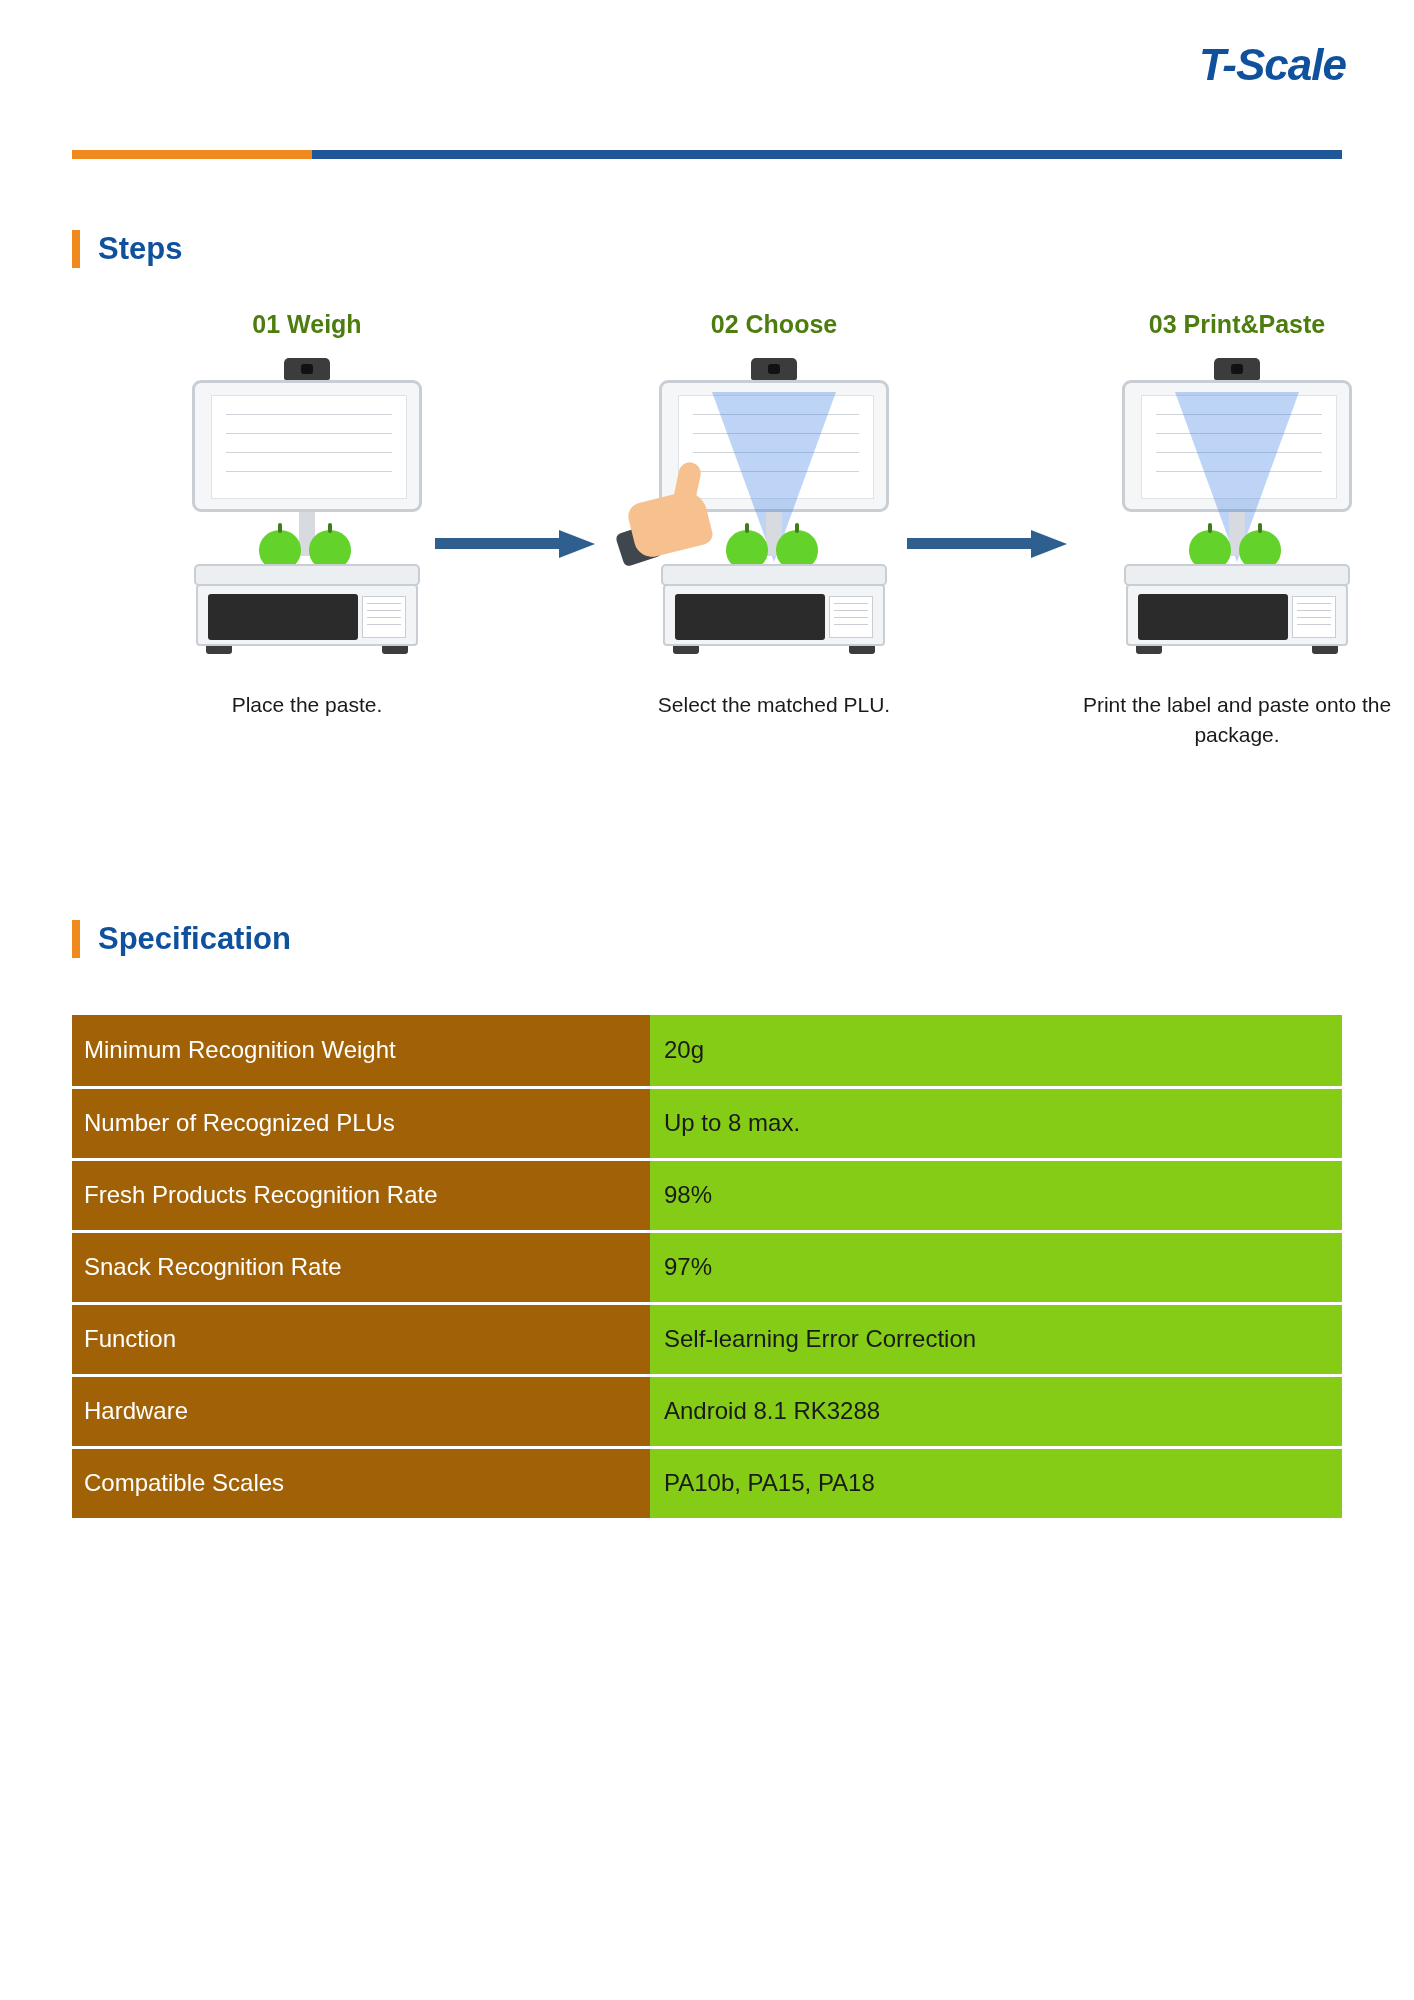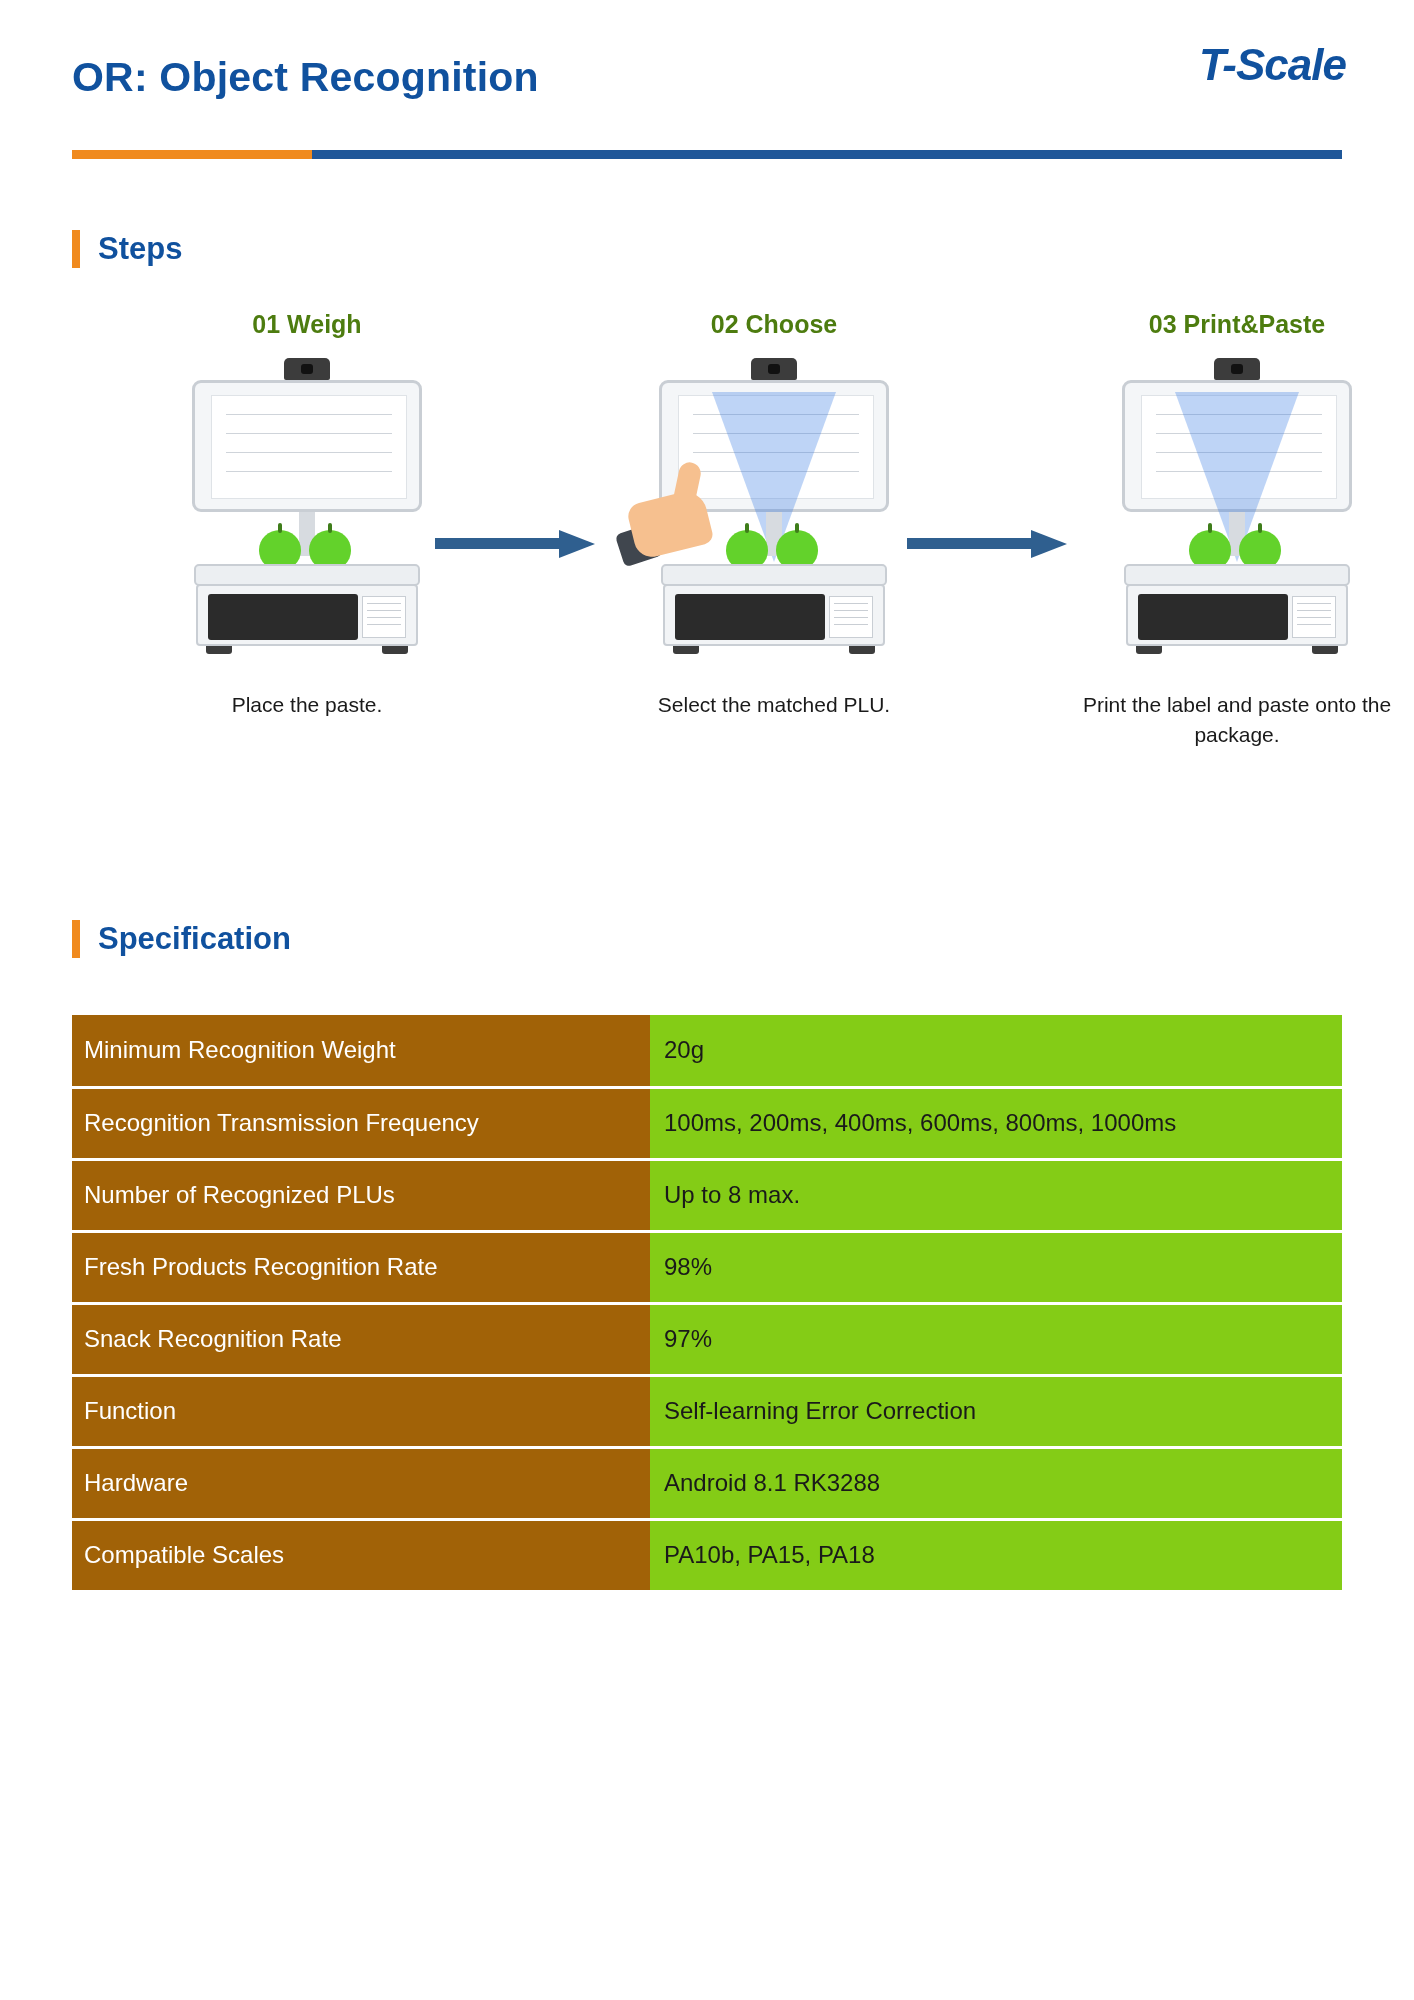--- a/index.html
+++ b/index.html
@@ -311,21 +311,20 @@
     padding-left: 14px;
     border-bottom: 3px solid #ffffff;
   }
 </style>
 </head>
 <body>
 
 <div class="page">
 
   <div class="header">
-    <div class="page-title">OR: Object Recognition</div>
     <div class="brand">T-Scale</div>
     <div class="rule"></div>
     <div class="rule-accent"></div>
   </div>
 
   <div class="section-head" id="steps-head">
     <div class="section-bar"></div>
     <div class="section-title">Steps</div>
   </div>
 
@@ -459,24 +458,20 @@
     <div class="section-title">Specification</div>
   </div>
 
   <table class="spec-table">
     <tbody>
       <tr>
         <td class="key">Minimum Recognition Weight</td>
         <td class="val">20g</td>
       </tr>
       <tr>
-        <td class="key">Recognition Transmission Frequency</td>
-        <td class="val">100ms, 200ms, 400ms, 600ms, 800ms, 1000ms</td>
-      </tr>
-      <tr>
         <td class="key">Number of Recognized PLUs</td>
         <td class="val">Up to 8 max.</td>
       </tr>
       <tr>
         <td class="key">Fresh Products Recognition Rate</td>
         <td class="val">98%</td>
       </tr>
       <tr>
         <td class="key">Snack Recognition Rate</td>
         <td class="val">97%</td>

